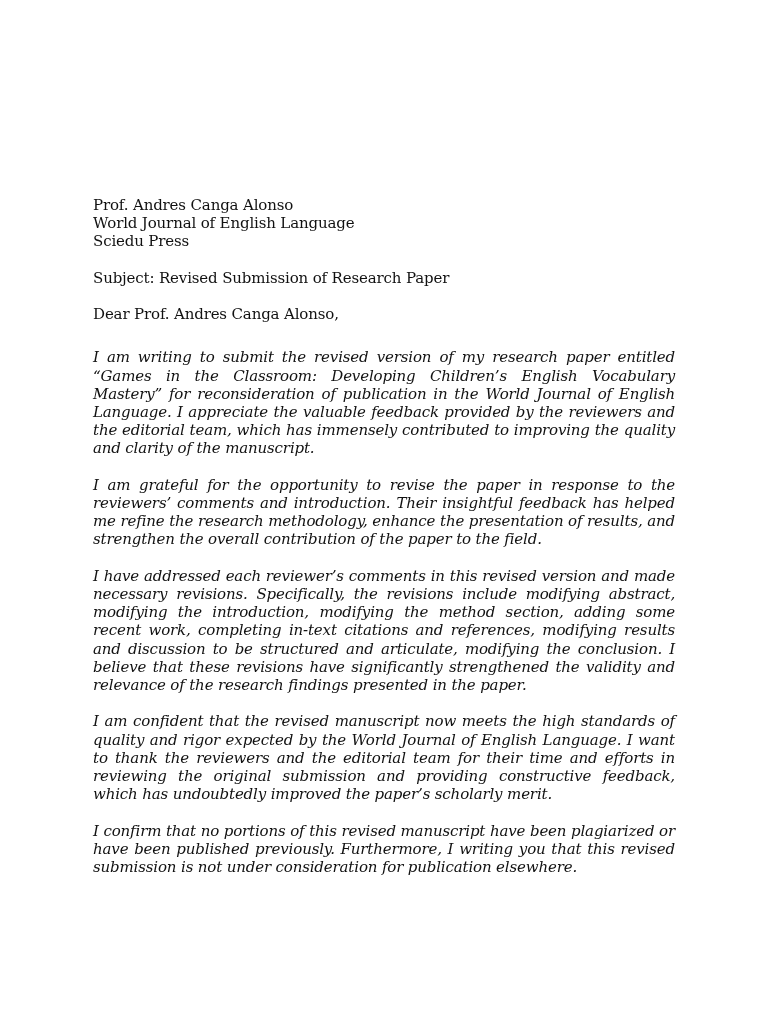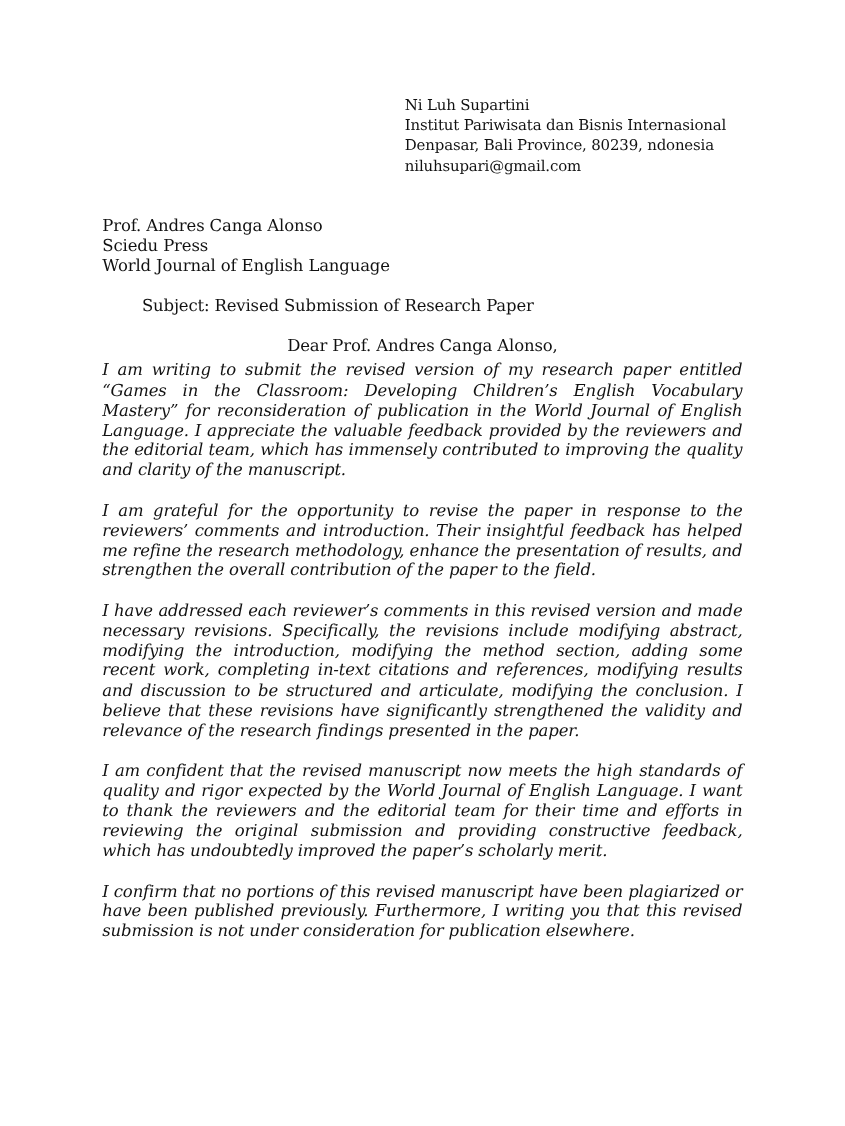--- a/index.html
+++ b/index.html
@@ -40,40 +40,34 @@
     }
     .line { display: block; white-space: nowrap; }
     .para {
       margin: 0;
       text-align: justify;
       text-align-last: left;
       hyphens: none;
       font-style: italic;
     }
     .para + .para { margin-top: 18.2px; }
-    .subject { margin-top: 18.2px; margin-left: 36px; }
-    .salutation { margin-top: 18.2px; margin-bottom: 4px; text-align: center; }
+    .subject { margin-top: 18.2px; }
+    .salutation { margin-top: 18.2px; margin-bottom: 25px; }
   </style>
 </head>
 <body>
 
 <div class="page">
 
-  <div class="sender">
-    <span class="line">Ni Luh Supartini</span>
-    <span class="line">Institut Pariwisata dan Bisnis Internasional</span>
-    <span class="line">Denpasar, Bali Province, 80239, ndonesia</span>
-    <span class="line">niluhsupari@gmail.com</span>
-  </div>
 
   <div class="body-block">
     <div class="recipient">
       <span class="line">Prof. Andres Canga Alonso</span>
+      <span class="line">World Journal of English Language</span>
       <span class="line">Sciedu Press</span>
-      <span class="line">World Journal of English Language</span>
     </div>
 
     <div class="subject">Subject: Revised Submission of Research Paper</div>
 
     <div class="salutation">Dear Prof. Andres Canga Alonso,</div>
 
     <p class="para">I am writing to submit the revised version of my research paper entitled “Games in the Classroom: Developing Children’s English Vocabulary Mastery” for reconsideration of publication in the World Journal of English Language. I appreciate the valuable feedback provided by the reviewers and the editorial team, which has immensely contributed to improving the quality and clarity of the manuscript.</p>
     <p class="para">I am grateful for the opportunity to revise the paper in response to the reviewers’ comments and introduction. Their insightful feedback has helped me refine the research methodology, enhance the presentation of results, and strengthen the overall contribution of the paper to the field.</p>
     <p class="para">I have addressed each reviewer’s comments in this revised version and made necessary revisions. Specifically, the revisions include modifying abstract, modifying the introduction, modifying the method section, adding some recent work, completing in-text citations and references, modifying results and discussion to be structured and articulate, modifying the conclusion. I believe that these revisions have significantly strengthened the validity and relevance of the research findings presented in the paper.</p>
     <p class="para">I am confident that the revised manuscript now meets the high standards of quality and rigor expected by the World Journal of English Language. I want to thank the reviewers and the editorial team for their time and efforts in reviewing the original submission and providing constructive feedback, which has undoubtedly improved the paper’s scholarly merit.</p>

